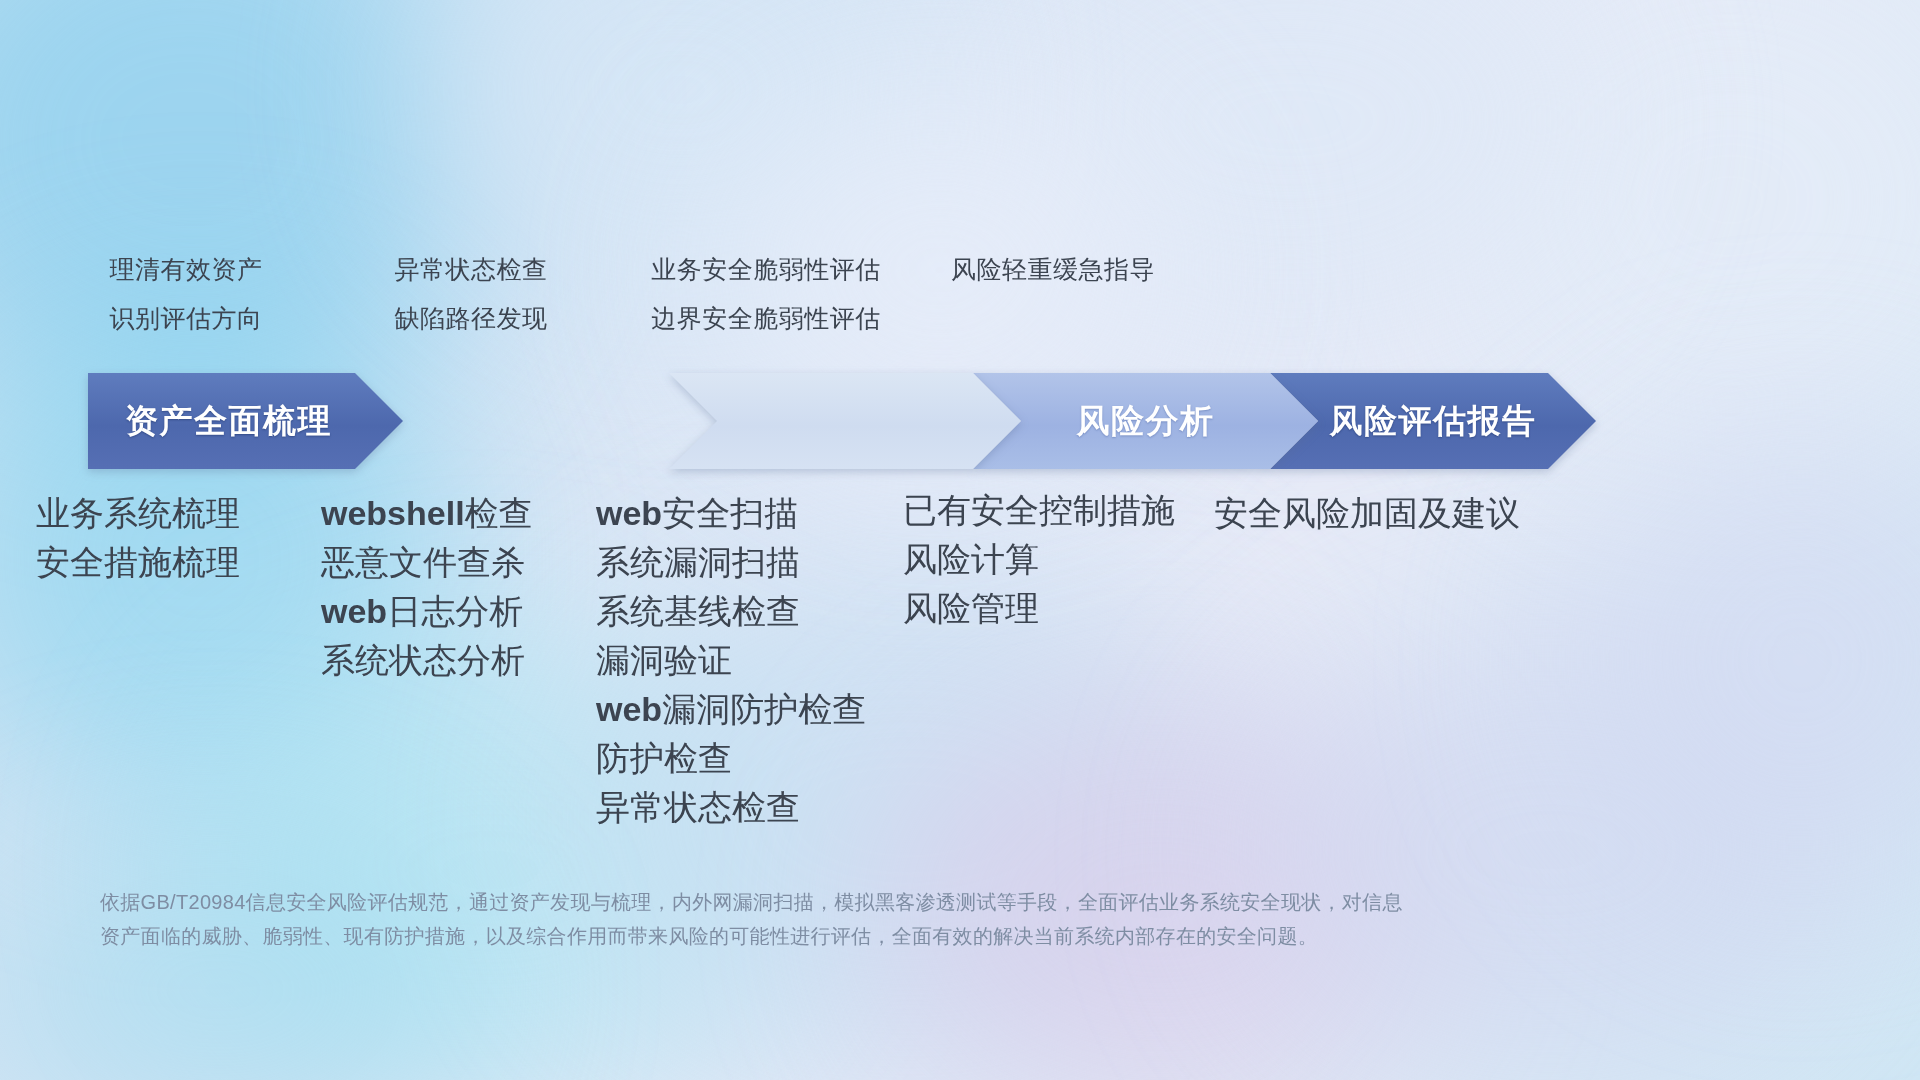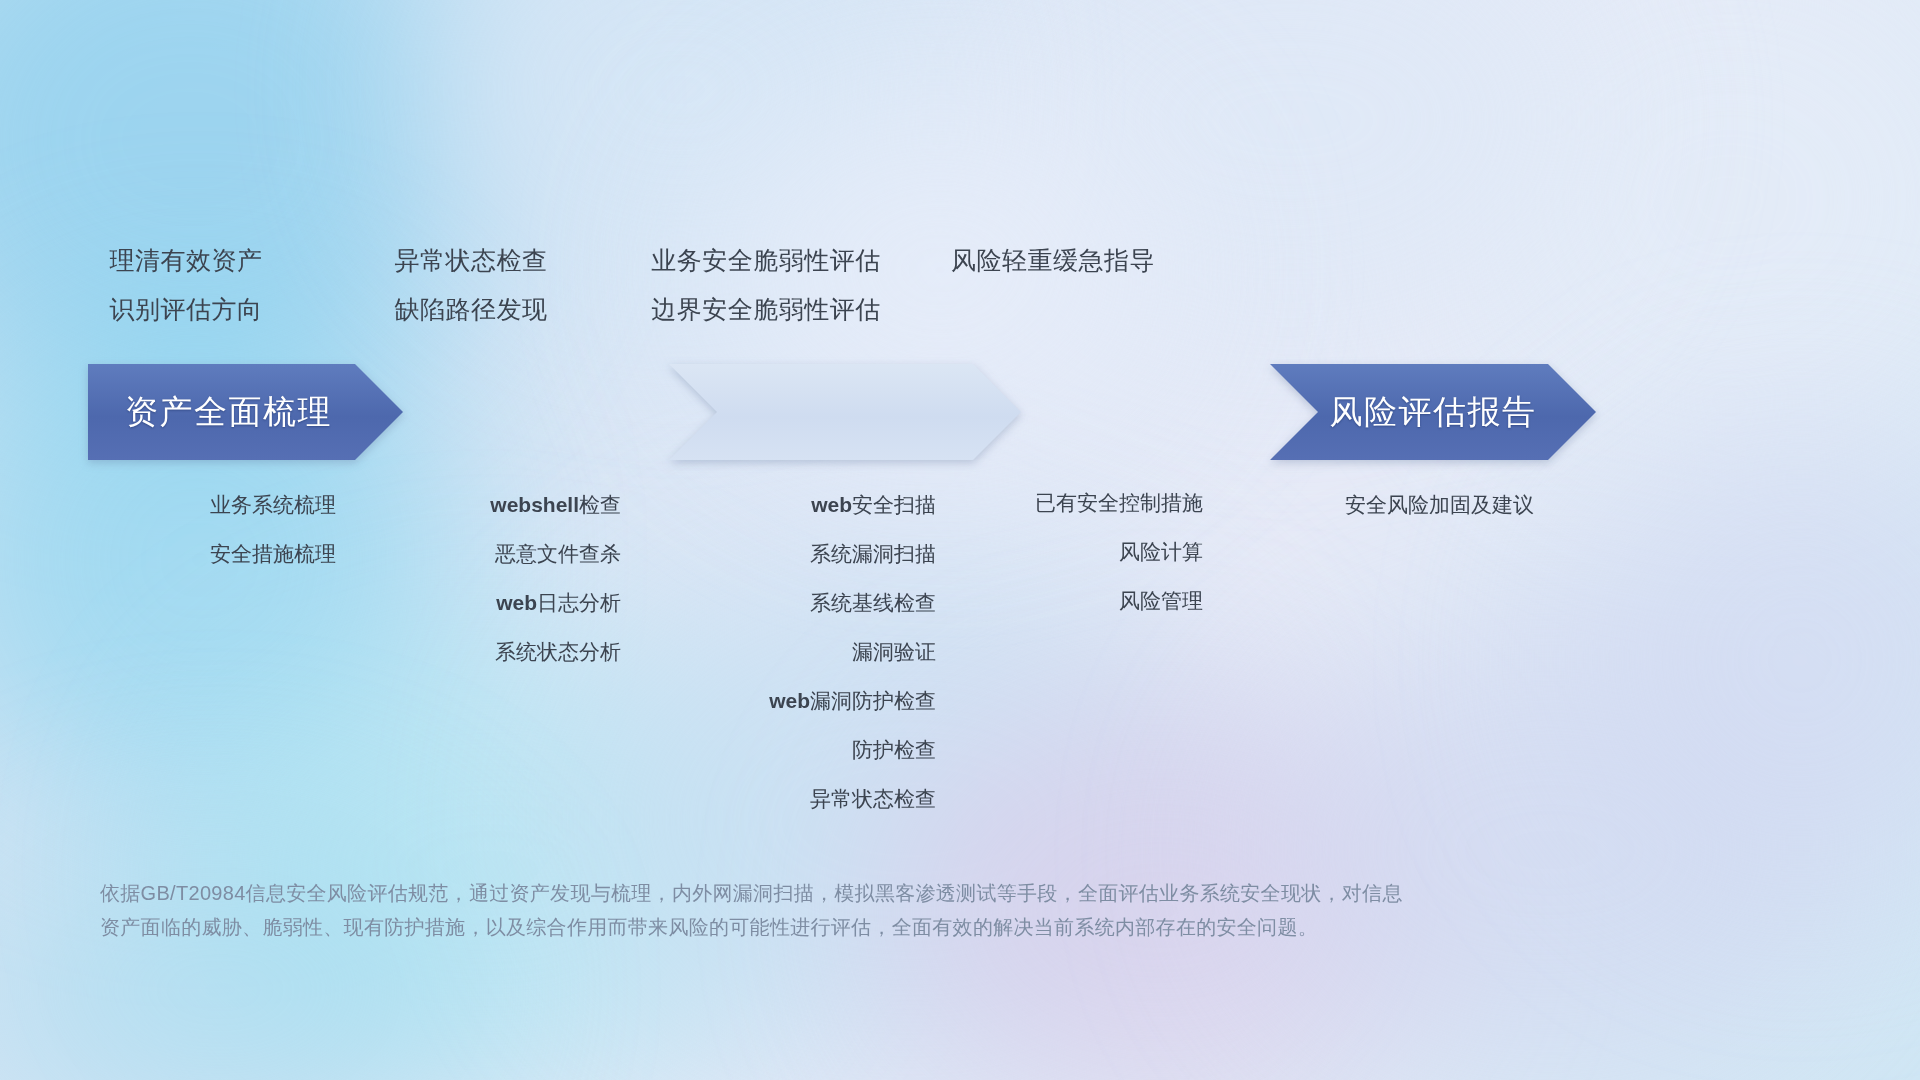--- a/index.html
+++ b/index.html
@@ -27,21 +27,21 @@
   .b5 { left:880px;  top:700px;  width:560px; height:420px; background:#dcc8e8; opacity:.55; }
   .b6 { left:1240px; top:620px;  width:620px; height:460px; background:#cfd6f0; opacity:.6; }
   .b7 { left:1450px; top:-60px;  width:560px; height:520px; background:#e4ecf8; opacity:.85; }
   .b8 { left:980px;  top:-100px; width:620px; height:440px; background:#dfe9f7; opacity:.8; }
   .b9 { left:420px;  top:-120px; width:520px; height:420px; background:#d5e6f6; opacity:.8; }
   .b10{ left:-40px;  top:820px;  width:520px; height:340px; background:#9ad9ee; opacity:.5; }
   .b11{ left:1560px; top:420px;  width:480px; height:480px; background:#d2d9f2; opacity:.6; }
   .b12{ left:700px;  top:80px;   width:480px; height:380px; background:#e8eefa; opacity:.7; }
 
   
-  #content { position:absolute; inset:0; }
+  #content { position:absolute; inset:0;margin-top:9px; }
 
   
   .toprow { position:absolute; top:236px; left:0; width:1920px; height:130px; }
   .topcol {
     position:absolute; top:0;
     text-align:center;
     color:#3c4450;
     font-size:25px;
     line-height:49px;
     letter-spacing:.5px;
@@ -61,21 +61,21 @@
   }
   .chev.notch .face {
     clip-path: polygon(0 0, calc(100% - 48px) 0, 100% 50%, calc(100% - 48px) 100%, 0 100%, 48px 50%);
   }
   .chev .label {
     position:relative; z-index:2;
     width:100%;
     text-align:center;
     padding-right:34px;
     font-size:33px;
-    font-weight:normal;
+    font-weight:bold;
     letter-spacing:1.5px;
     white-space:nowrap;
   }
   .chev.notch .label { padding-left:34px; }
 
   .c1 .face { background:linear-gradient(180deg,#5f7cbe 0%, #4d68ad 55%, #566fb4 100%); }
   .c1 .label { color:#ffffff; text-shadow:0 1px 2px rgba(20,40,90,.45); }
 
   .c2 .face { background:linear-gradient(180deg,#b4c7e9 0%, #9ab0e0 55%, #a6bbe6 100%); }
   .c2 .label { color:#ffffff; text-shadow:0 1px 2px rgba(60,85,150,.40); }
@@ -86,23 +86,23 @@
   .c4 .face { background:linear-gradient(180deg,#b2c4e9 0%, #9db2e2 55%, #a9bee7 100%); }
   .c4 .label { color:#ffffff; text-shadow:0 1px 2px rgba(60,85,150,.40); }
 
   .c5 .face { background:linear-gradient(180deg,#5f7cbe 0%, #4d68ad 55%, #566fb4 100%); }
   .c5 .label { color:#ffffff; text-shadow:0 1px 2px rgba(20,40,90,.45); }
 
   
   .botrow { position:absolute; top:480px; left:0; width:1920px; }
   .botcol {
     position:absolute; top:0;
-    text-align:right;
+    text-align:left;
     color:#3c4450;
-    font-size:21px;
+    font-size:34px;
     line-height:49px;
     white-space:nowrap;
   }
   .botcol .em { font-weight:bold; }
 
   
   .footer {
     position:absolute;
     left:100px; top:876px; width:1740px;
     color:#7e8da3;
@@ -151,20 +151,24 @@
     </div>
 
   <div class="band" id="band">
       <div class="chev c1" style="left: 0px; width: 315px; z-index: 10;">
         <div class="face"></div>
         <div class="label">资产全面梳理</div>
       </div>
       <div class="chev c3 notch" style="left: 581px; width: 352px; z-index: 8;">
         <div class="face"></div>
       </div>
+      <div class="chev c4 notch" style="left: 885px; width: 345px; z-index: 7;">
+        <div class="face"></div>
+        <div class="label">风险分析</div>
+      </div>
       <div class="chev c5 notch" style="left: 1182px; width: 326px; z-index: 6;">
         <div class="face"></div>
         <div class="label">风险评估报告</div>
       </div>
     </div>
 
   <div class="botrow" id="botrow">
       <div class="botcol" style="left: 36px; width: 300px;">
         <div><span>业务系统梳理</span></div>
         <div><span>安全措施梳理</span></div>

